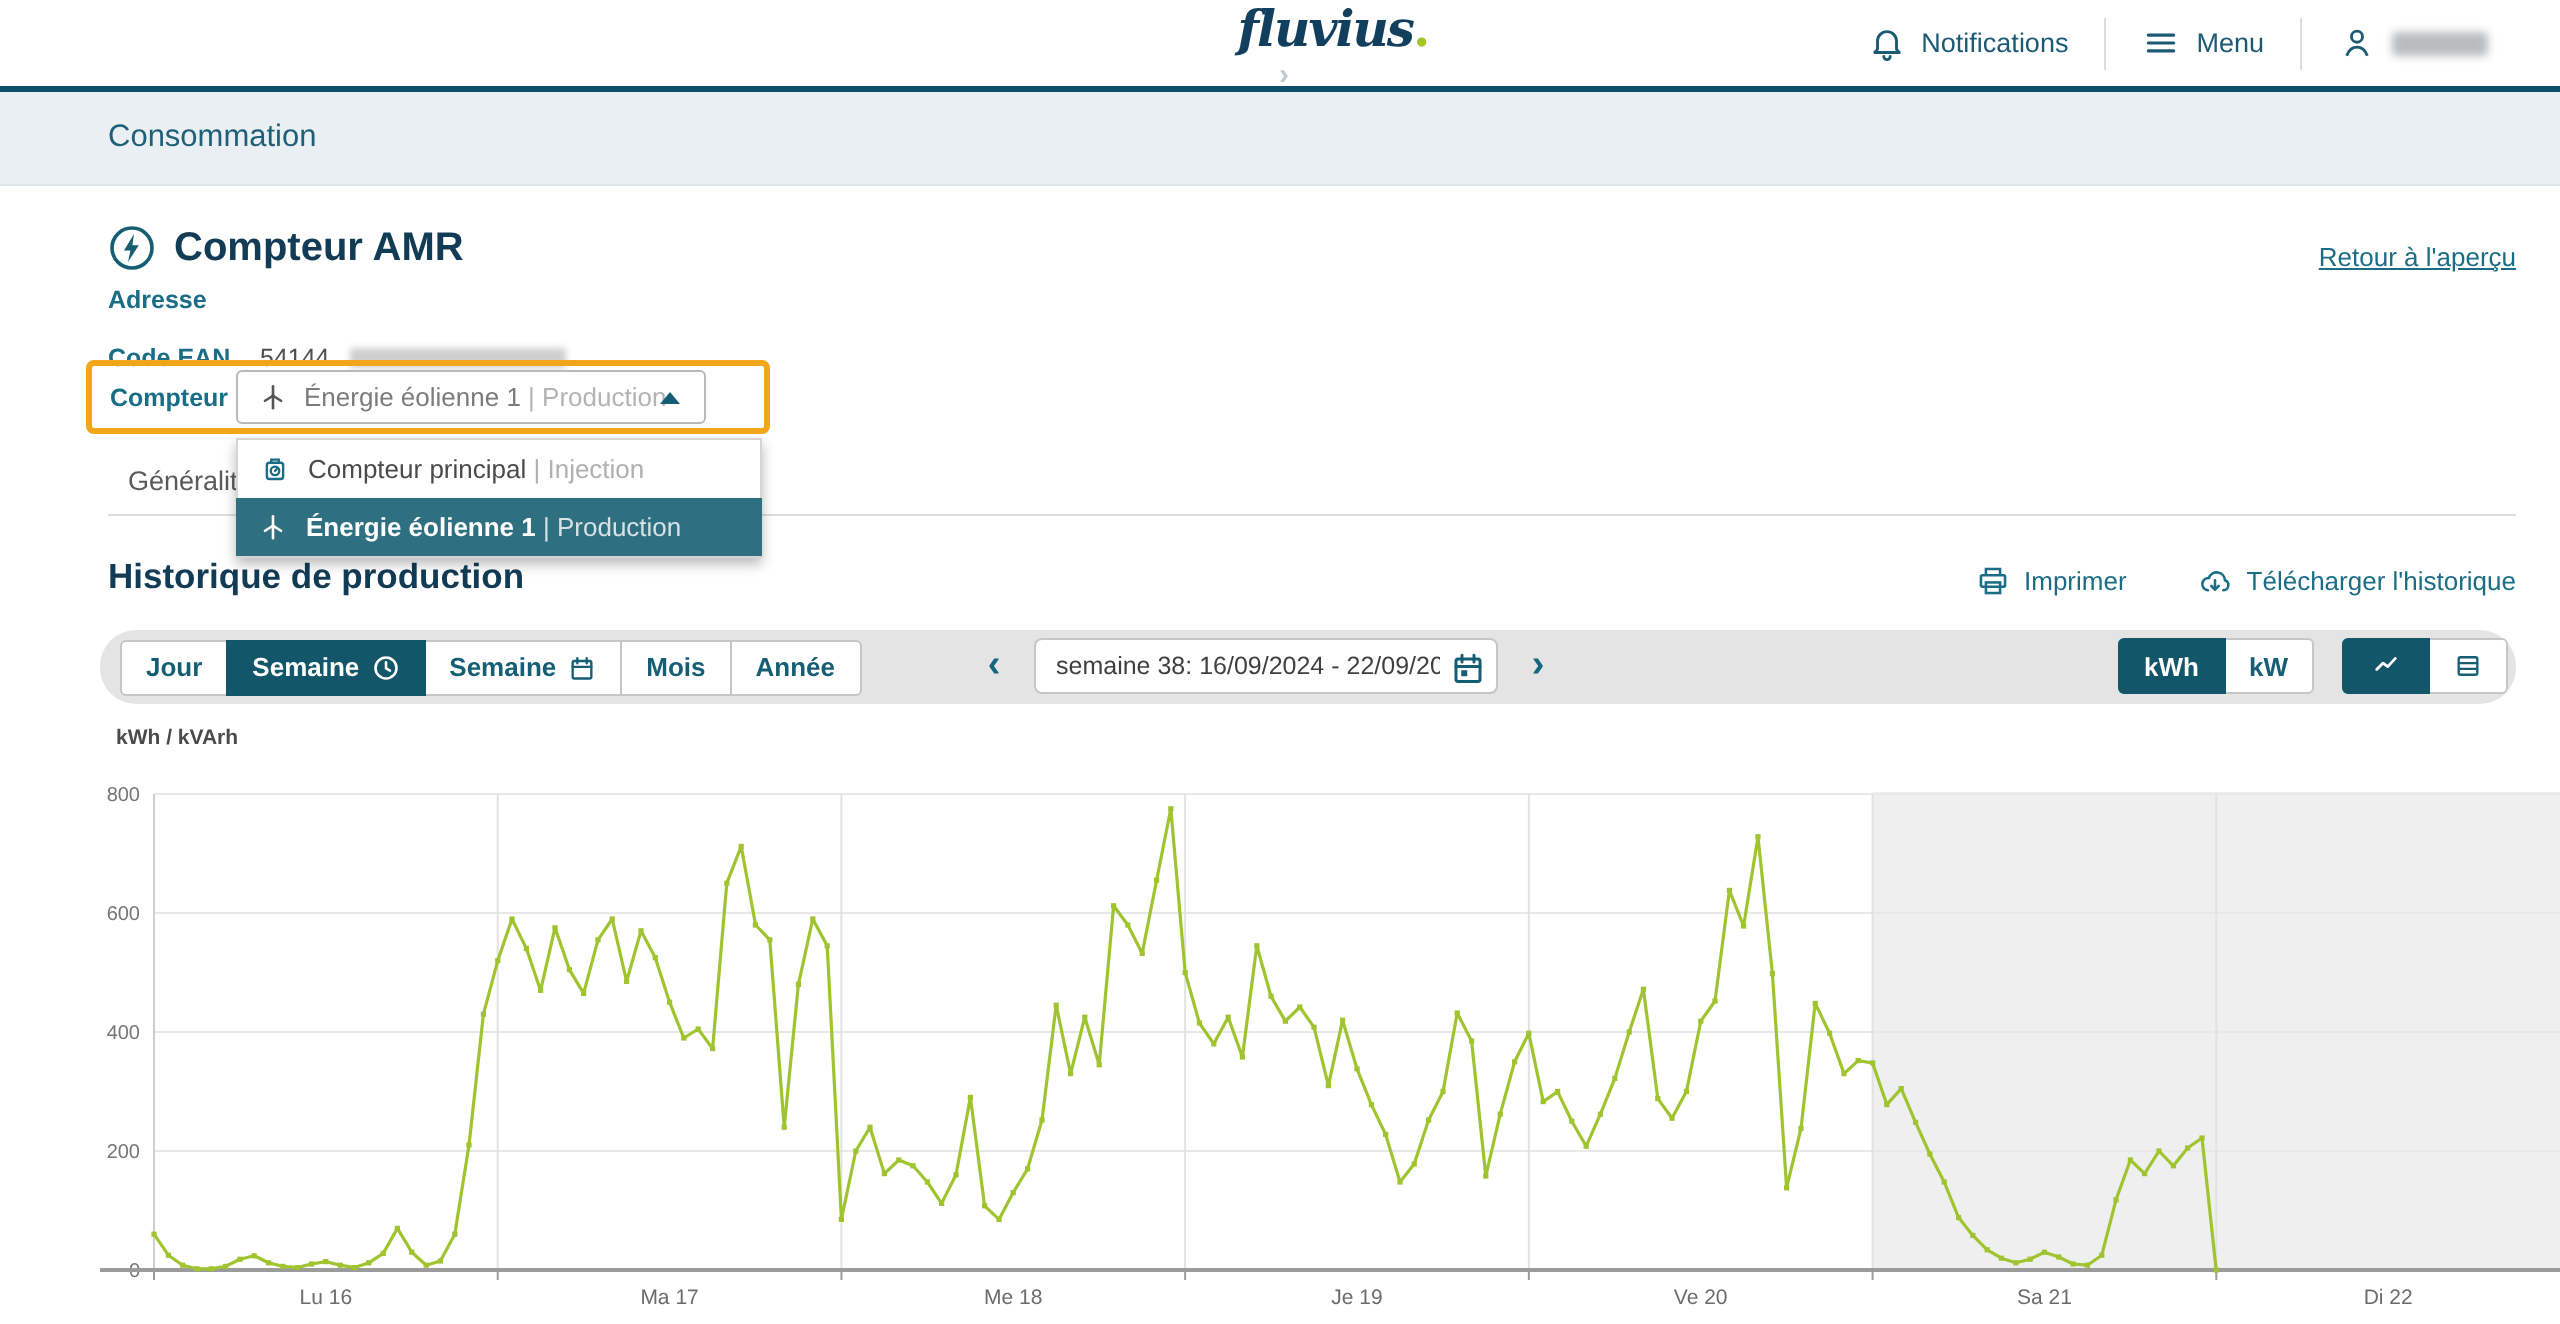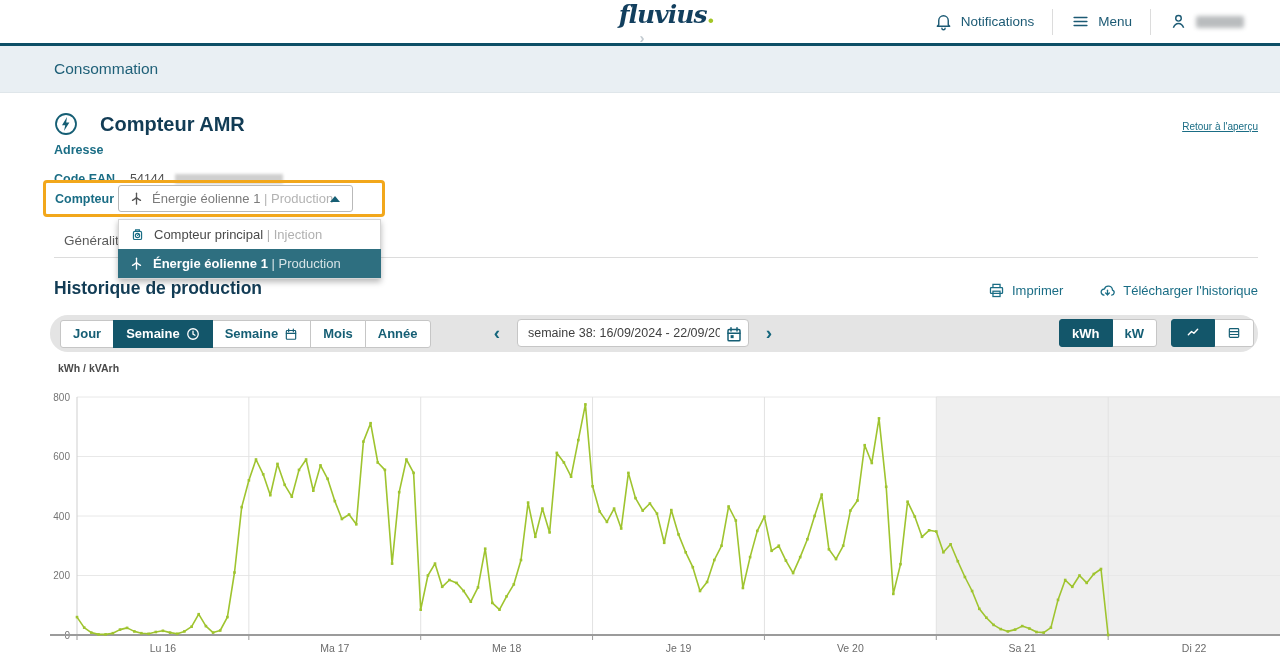--- a/index.html
+++ b/index.html
@@ -21,24 +21,24 @@
   .ticon { width:19px; height:19px; color:#1c5a74; }
   .blur-chip { display:inline-block; background:#b9bcbe; border-radius:2px; filter:blur(2px); }
   .user-blur { width:48px; height:12px; }
 
   
   .subheader { position:absolute; top:46px; left:0; width:1280px; height:47px; background:#e9eff3;
                border-bottom:1px solid #dfe6ea; display:flex; align-items:center; }
   .subheader-title { margin-left:54px; color:#1f6078; font-size:15.5px; font-weight:500; }
 
   
-  .title-row { position:absolute; top:112px; left:54px; display:flex; align-items:center; gap:22px;justify-content:center; }
+  .title-row { position:absolute; top:112px; left:54px; display:flex; align-items:center; gap:9px;justify-content:center; }
   .bolt-circle { width:24px; height:24px; color:#155e74; }
   .page-title { color:#123c55; font-size:20px; font-weight:bold; }
-  .back-link { position:absolute; top:121px; right:22px; color:#1a6d85; font-size:10px;
+  .back-link { position:absolute; top:121px; right:22px; color:#1a6d85; font-size:13px;
                text-decoration:underline; cursor:pointer; }
   .kv-row { position:absolute; left:54px; font-size:12.5px; display:flex; align-items:center; }
   .kv-row.address { top:143px;gap:23px; }
   .kv-row.ean { top:172px; }
   .kv-label { color:#1a6d85; font-weight:bold; width:64px; }
   .kv-value { color:#4f4f4f; margin-left:12px; display:flex; align-items:center; gap:6px; }
   .addr-blur { width:28px; height:10px; background:#cfcfcf; filter:blur(1.5px); }
   .ean-blur { width:108px; height:10px; background:#cfcfcf; filter:blur(1.5px); margin-left:4px; }
 
   

